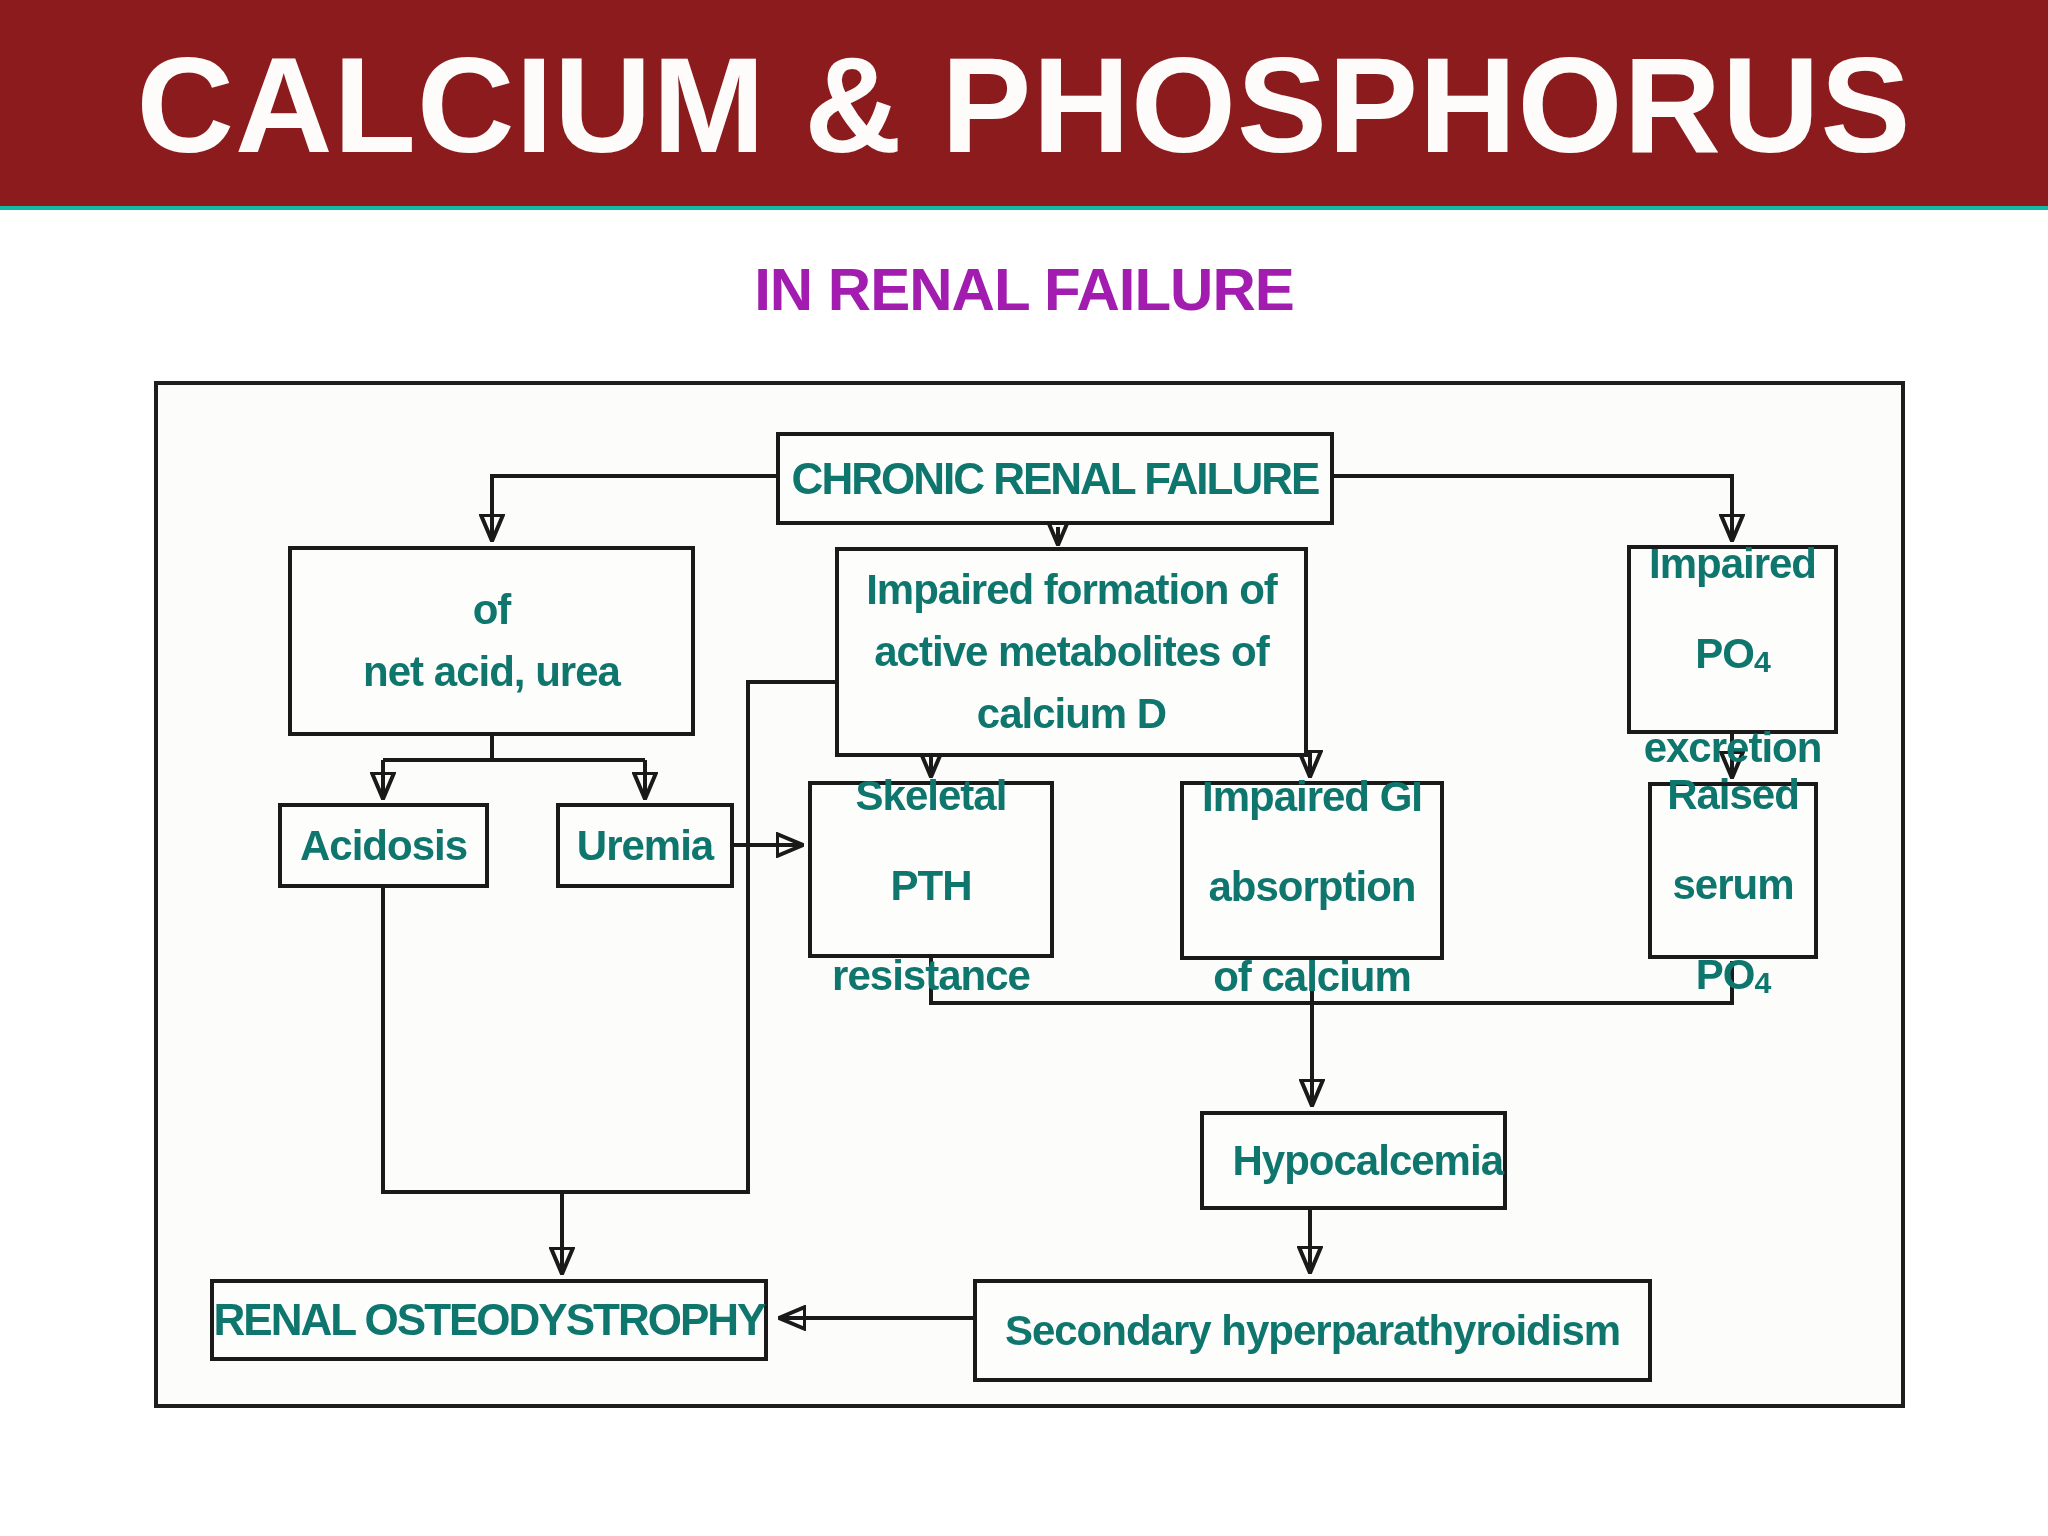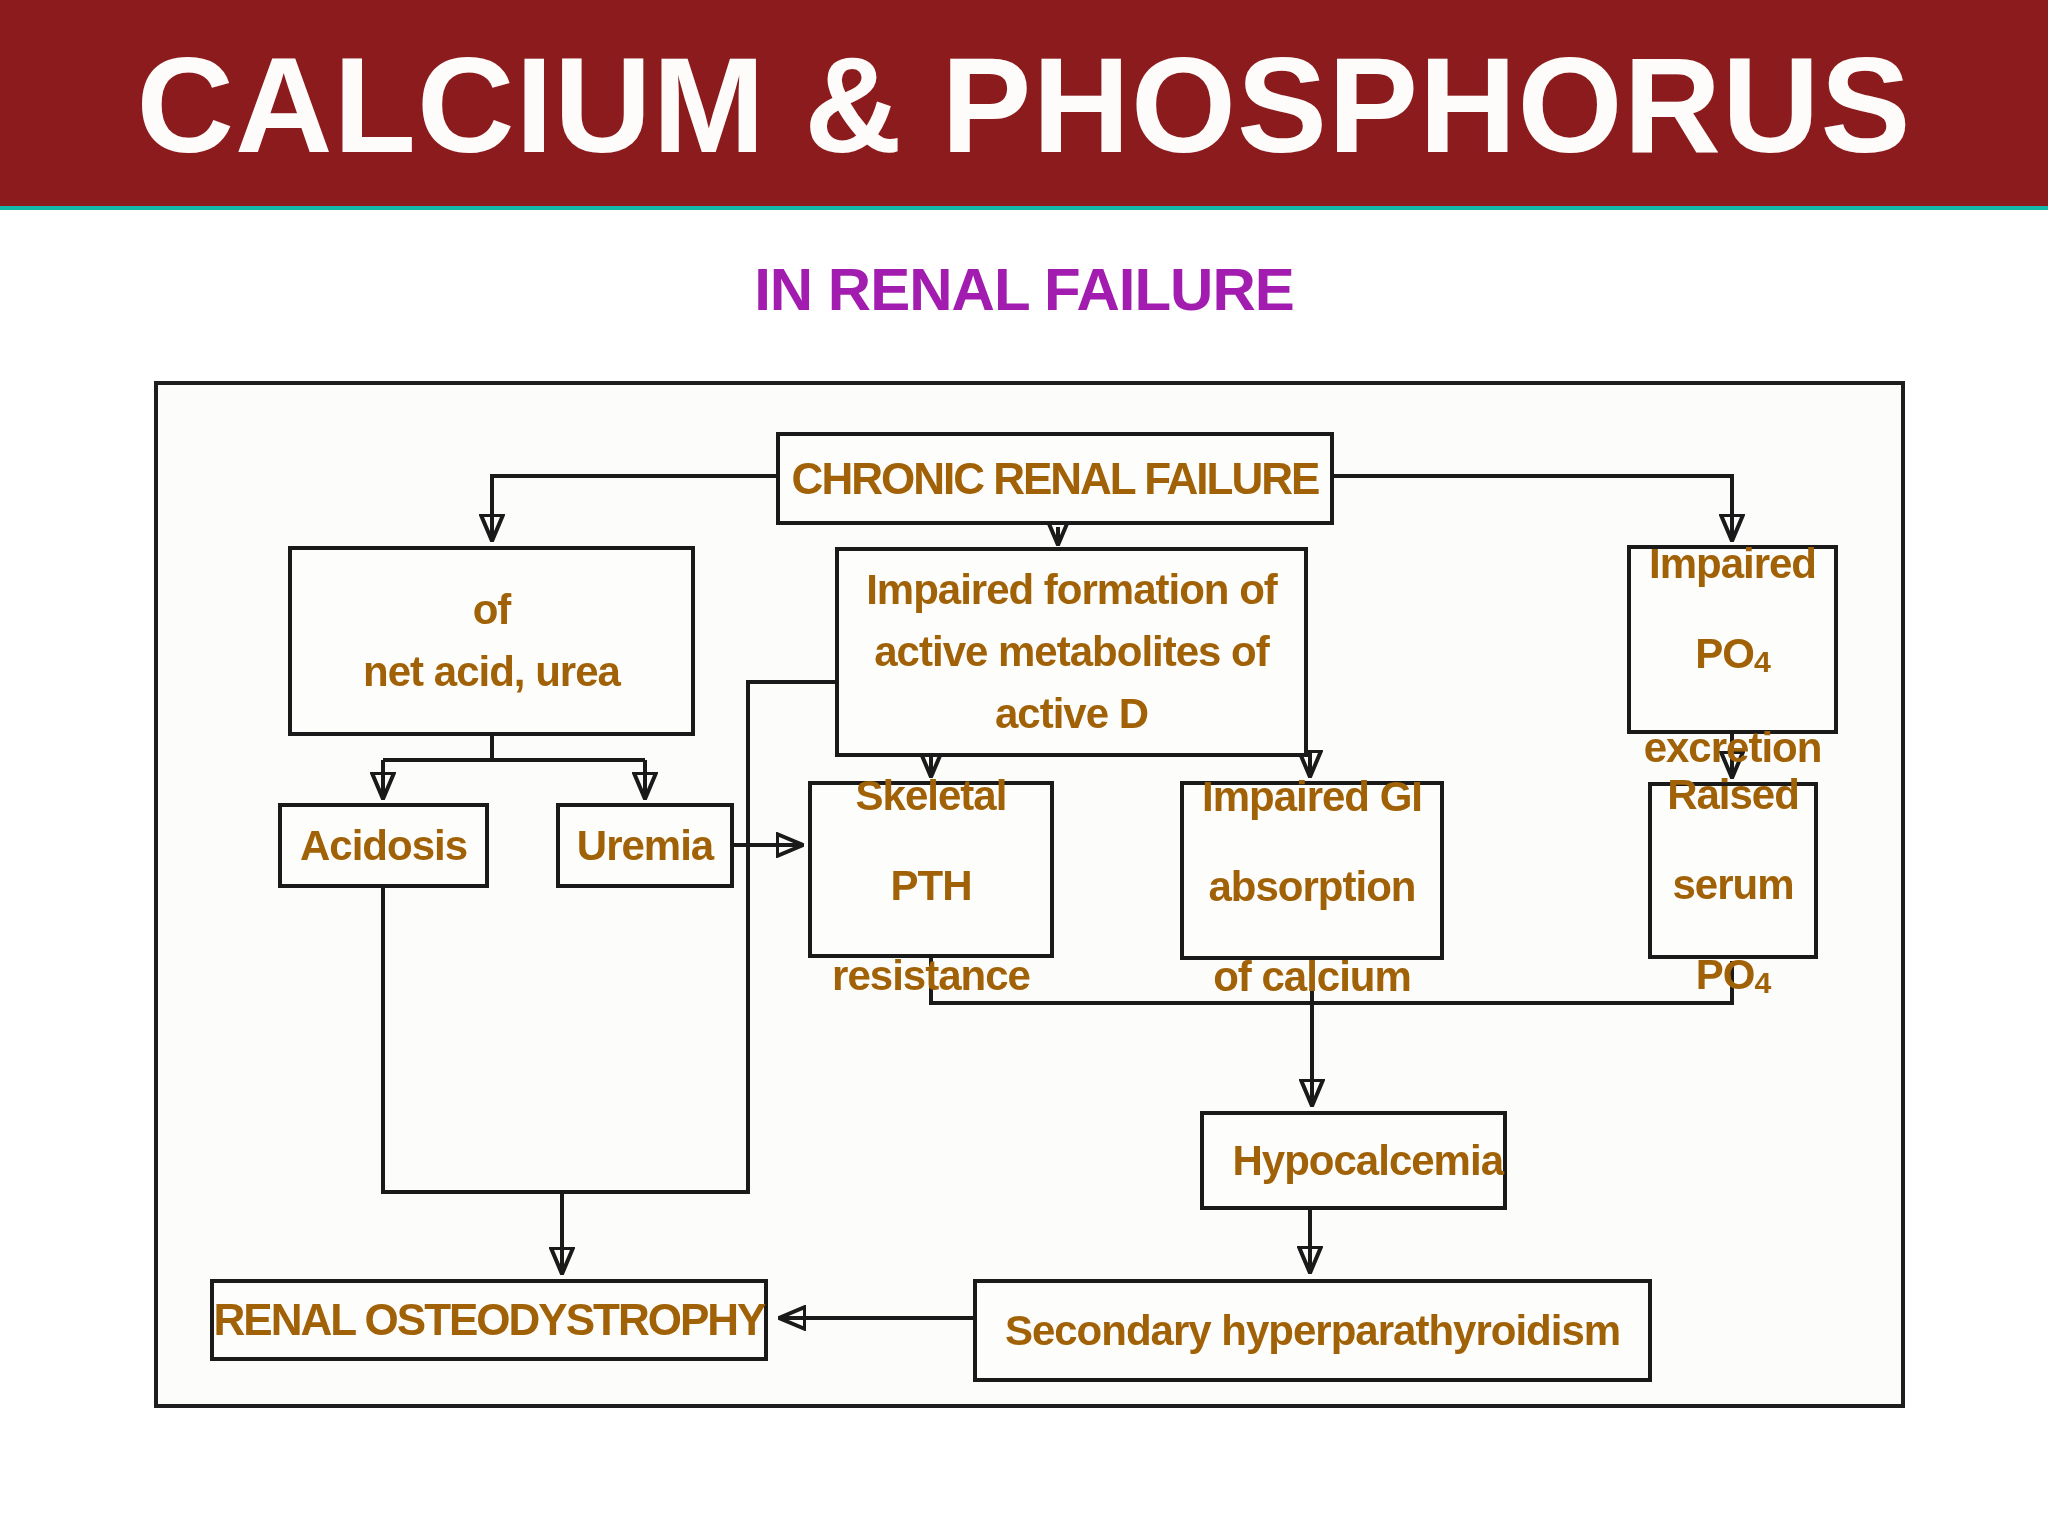--- a/index.html
+++ b/index.html
@@ -27,21 +27,21 @@
     position:absolute;left:154px;top:381px;width:1751px;height:1027px;
     border:4px solid #1e1e1e;background:#fcfcfb;box-sizing:border-box;
   }
   svg.wires{position:absolute;left:0;top:0;width:2048px;height:1536px;}
   svg.wires path{fill:none;stroke:#1a1a1a;stroke-width:4px;}
   .node{
     position:absolute;box-sizing:border-box;
     border:4px solid #1a1a1a;background:#fdfdfc;
     display:flex;flex-direction:column;align-items:center;justify-content:center;
     text-align:center;font-weight:700;font-size:42px;letter-spacing:-1px;
-    color:#a16207;
+    color:#0f766e;
   }
   .node .nline{line-height:62px;white-space:nowrap;}
   .node.tight .nline{line-height:58px;margin-top:32px;}
   .caps{font-size:44px;letter-spacing:-2px;}
   .sub{font-size:0.72em;position:relative;top:0.16em;}
   
   #n-chronic      {left:776px;  top:432px;  width:558px; height:93px;}
   #n-imp-excr     {left:288px;  top:546px;  width:407px; height:190px;}
   #n-vitd         {left:835px;  top:547px;  width:473px; height:210px;}
   #n-po4-excr     {left:1627px; top:545px;  width:211px; height:189px;}
@@ -99,21 +99,21 @@
 </div>
 
 <div class="node" id="n-imp-excr">
   <div class="nline">of</div>
   <div class="nline">net acid, urea</div>
 </div>
 
 <div class="node" id="n-vitd">
   <div class="nline">Impaired formation of</div>
   <div class="nline">active metabolites of</div>
-  <div class="nline">active D</div>
+  <div class="nline">calcium D</div>
 </div>
 
 <div class="node tight" id="n-po4-excr">
   <div class="nline">Impaired</div>
   <div class="nline"><span>PO</span><span class="sub">4</span></div>
   <div class="nline">excretion</div>
 </div>
 
 <div class="node" id="n-acidosis">
   <div class="nline">Acidosis</div>

